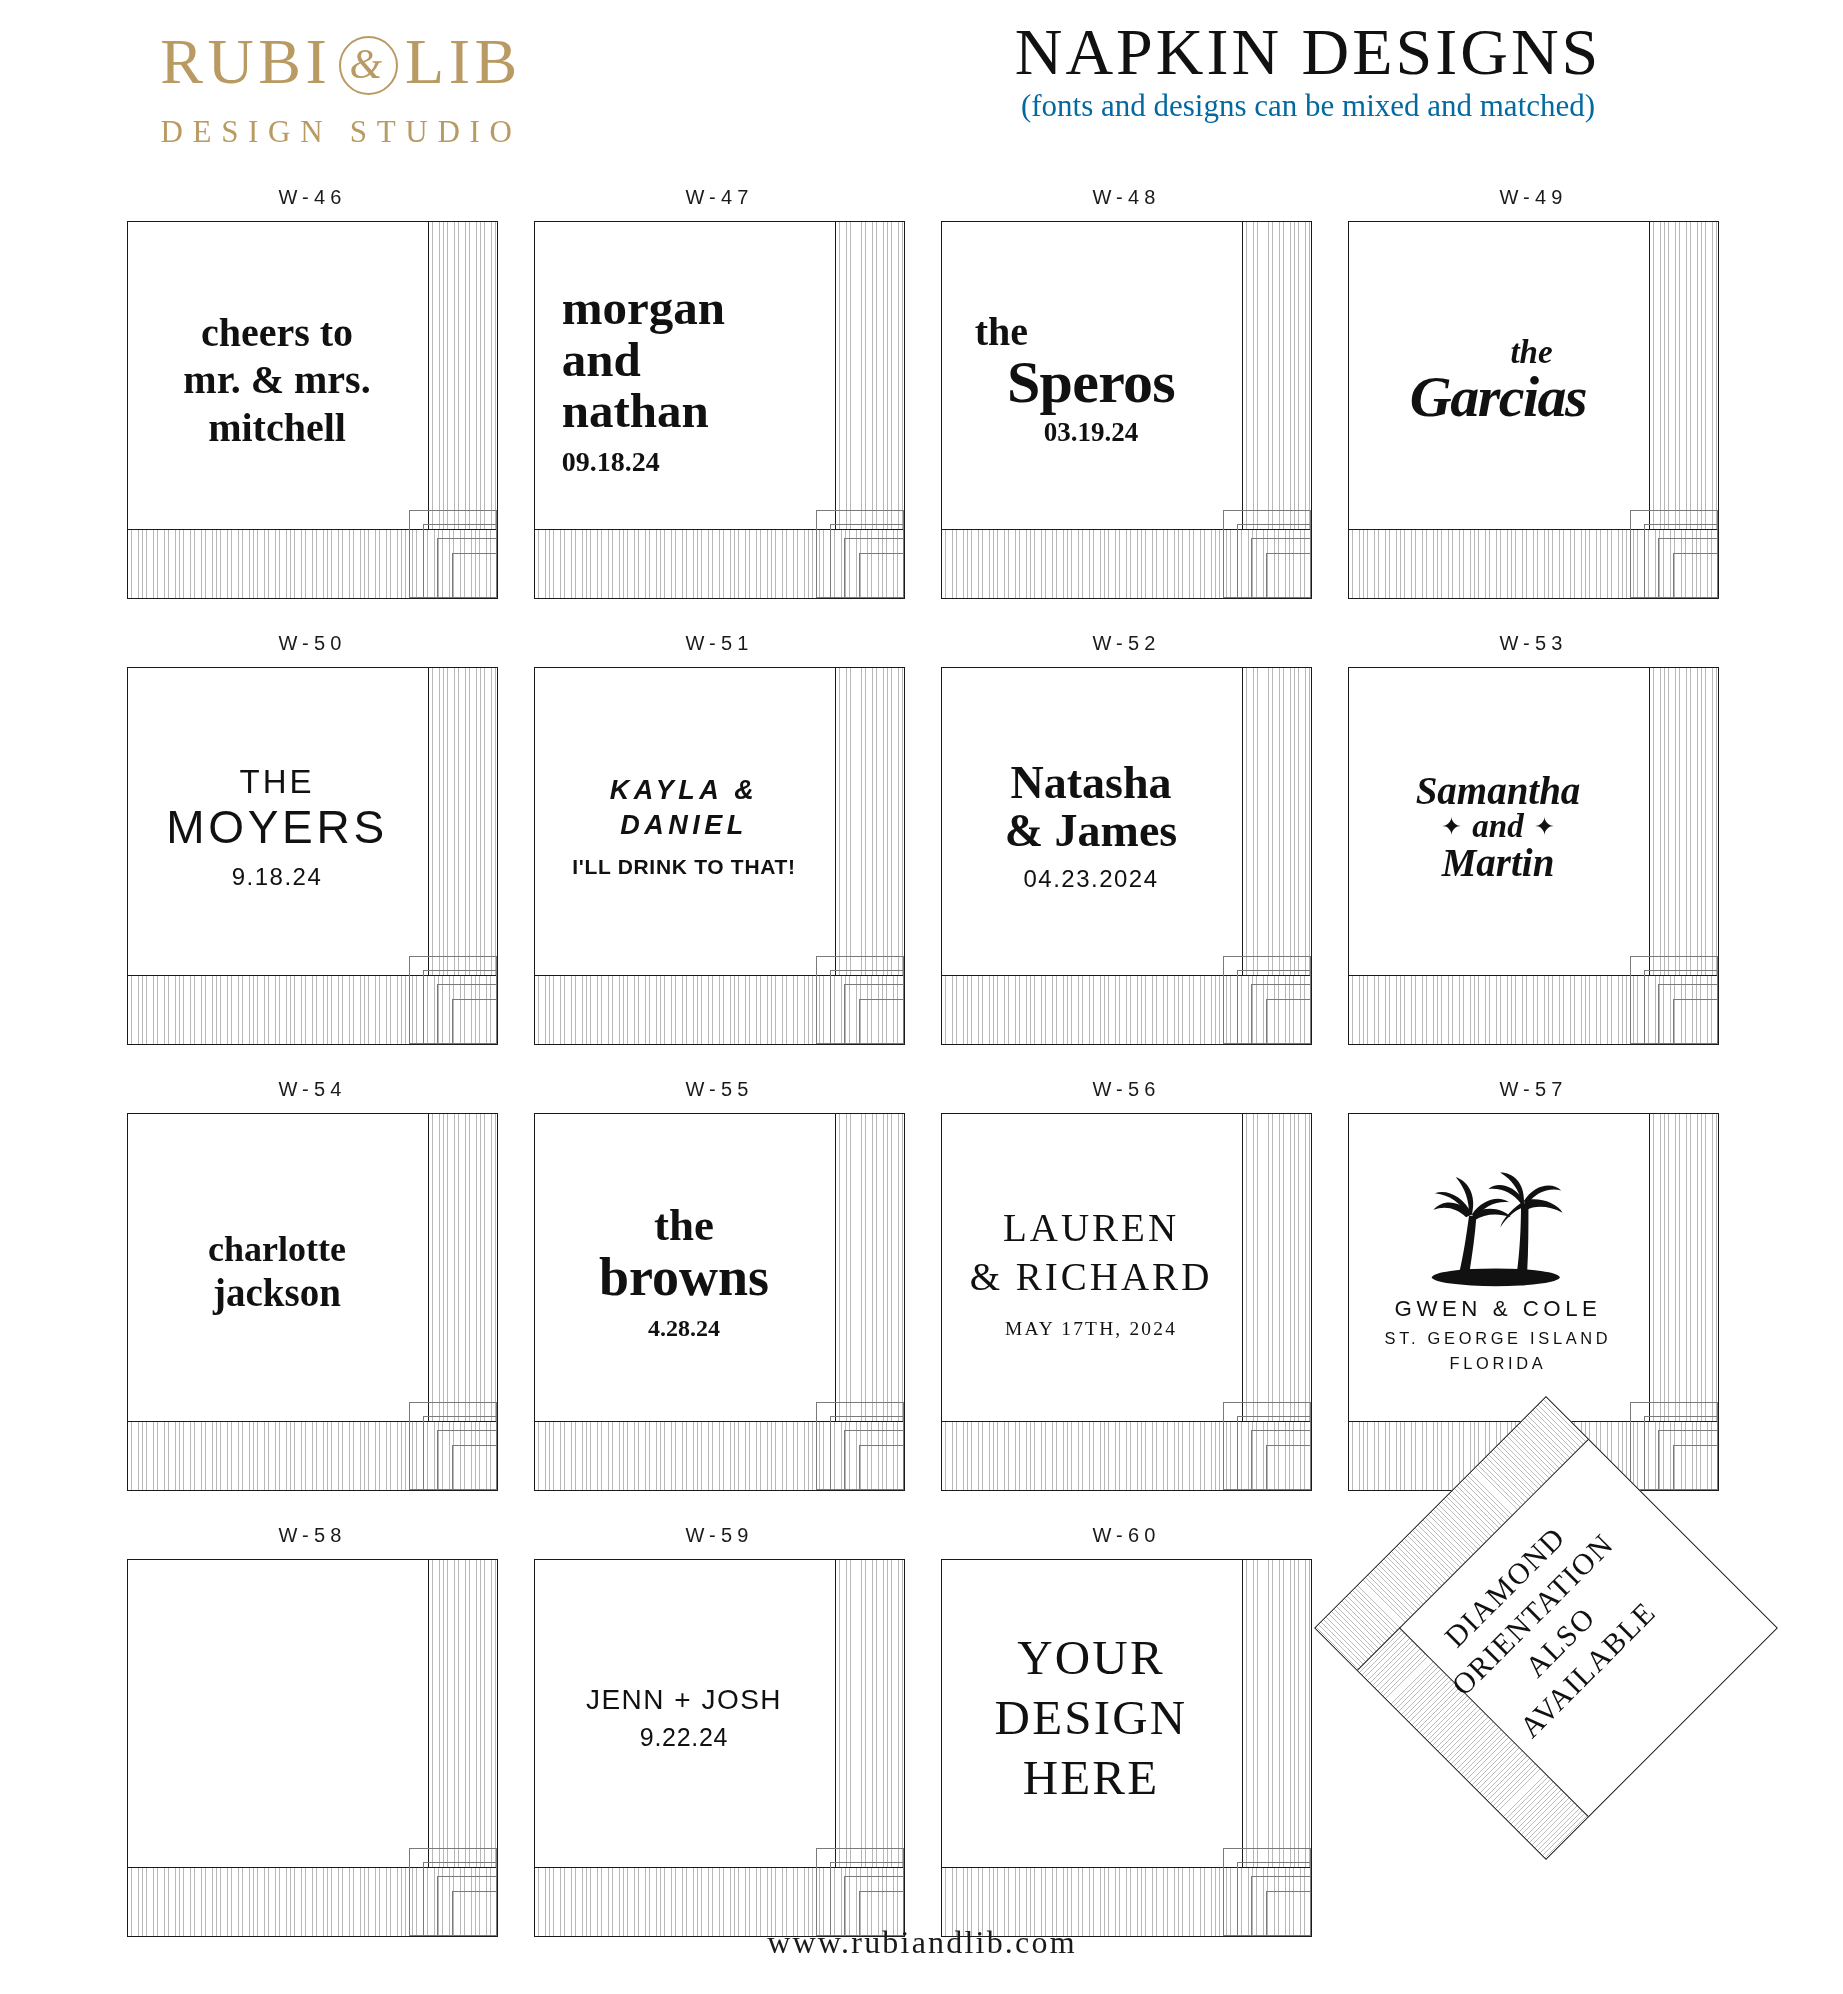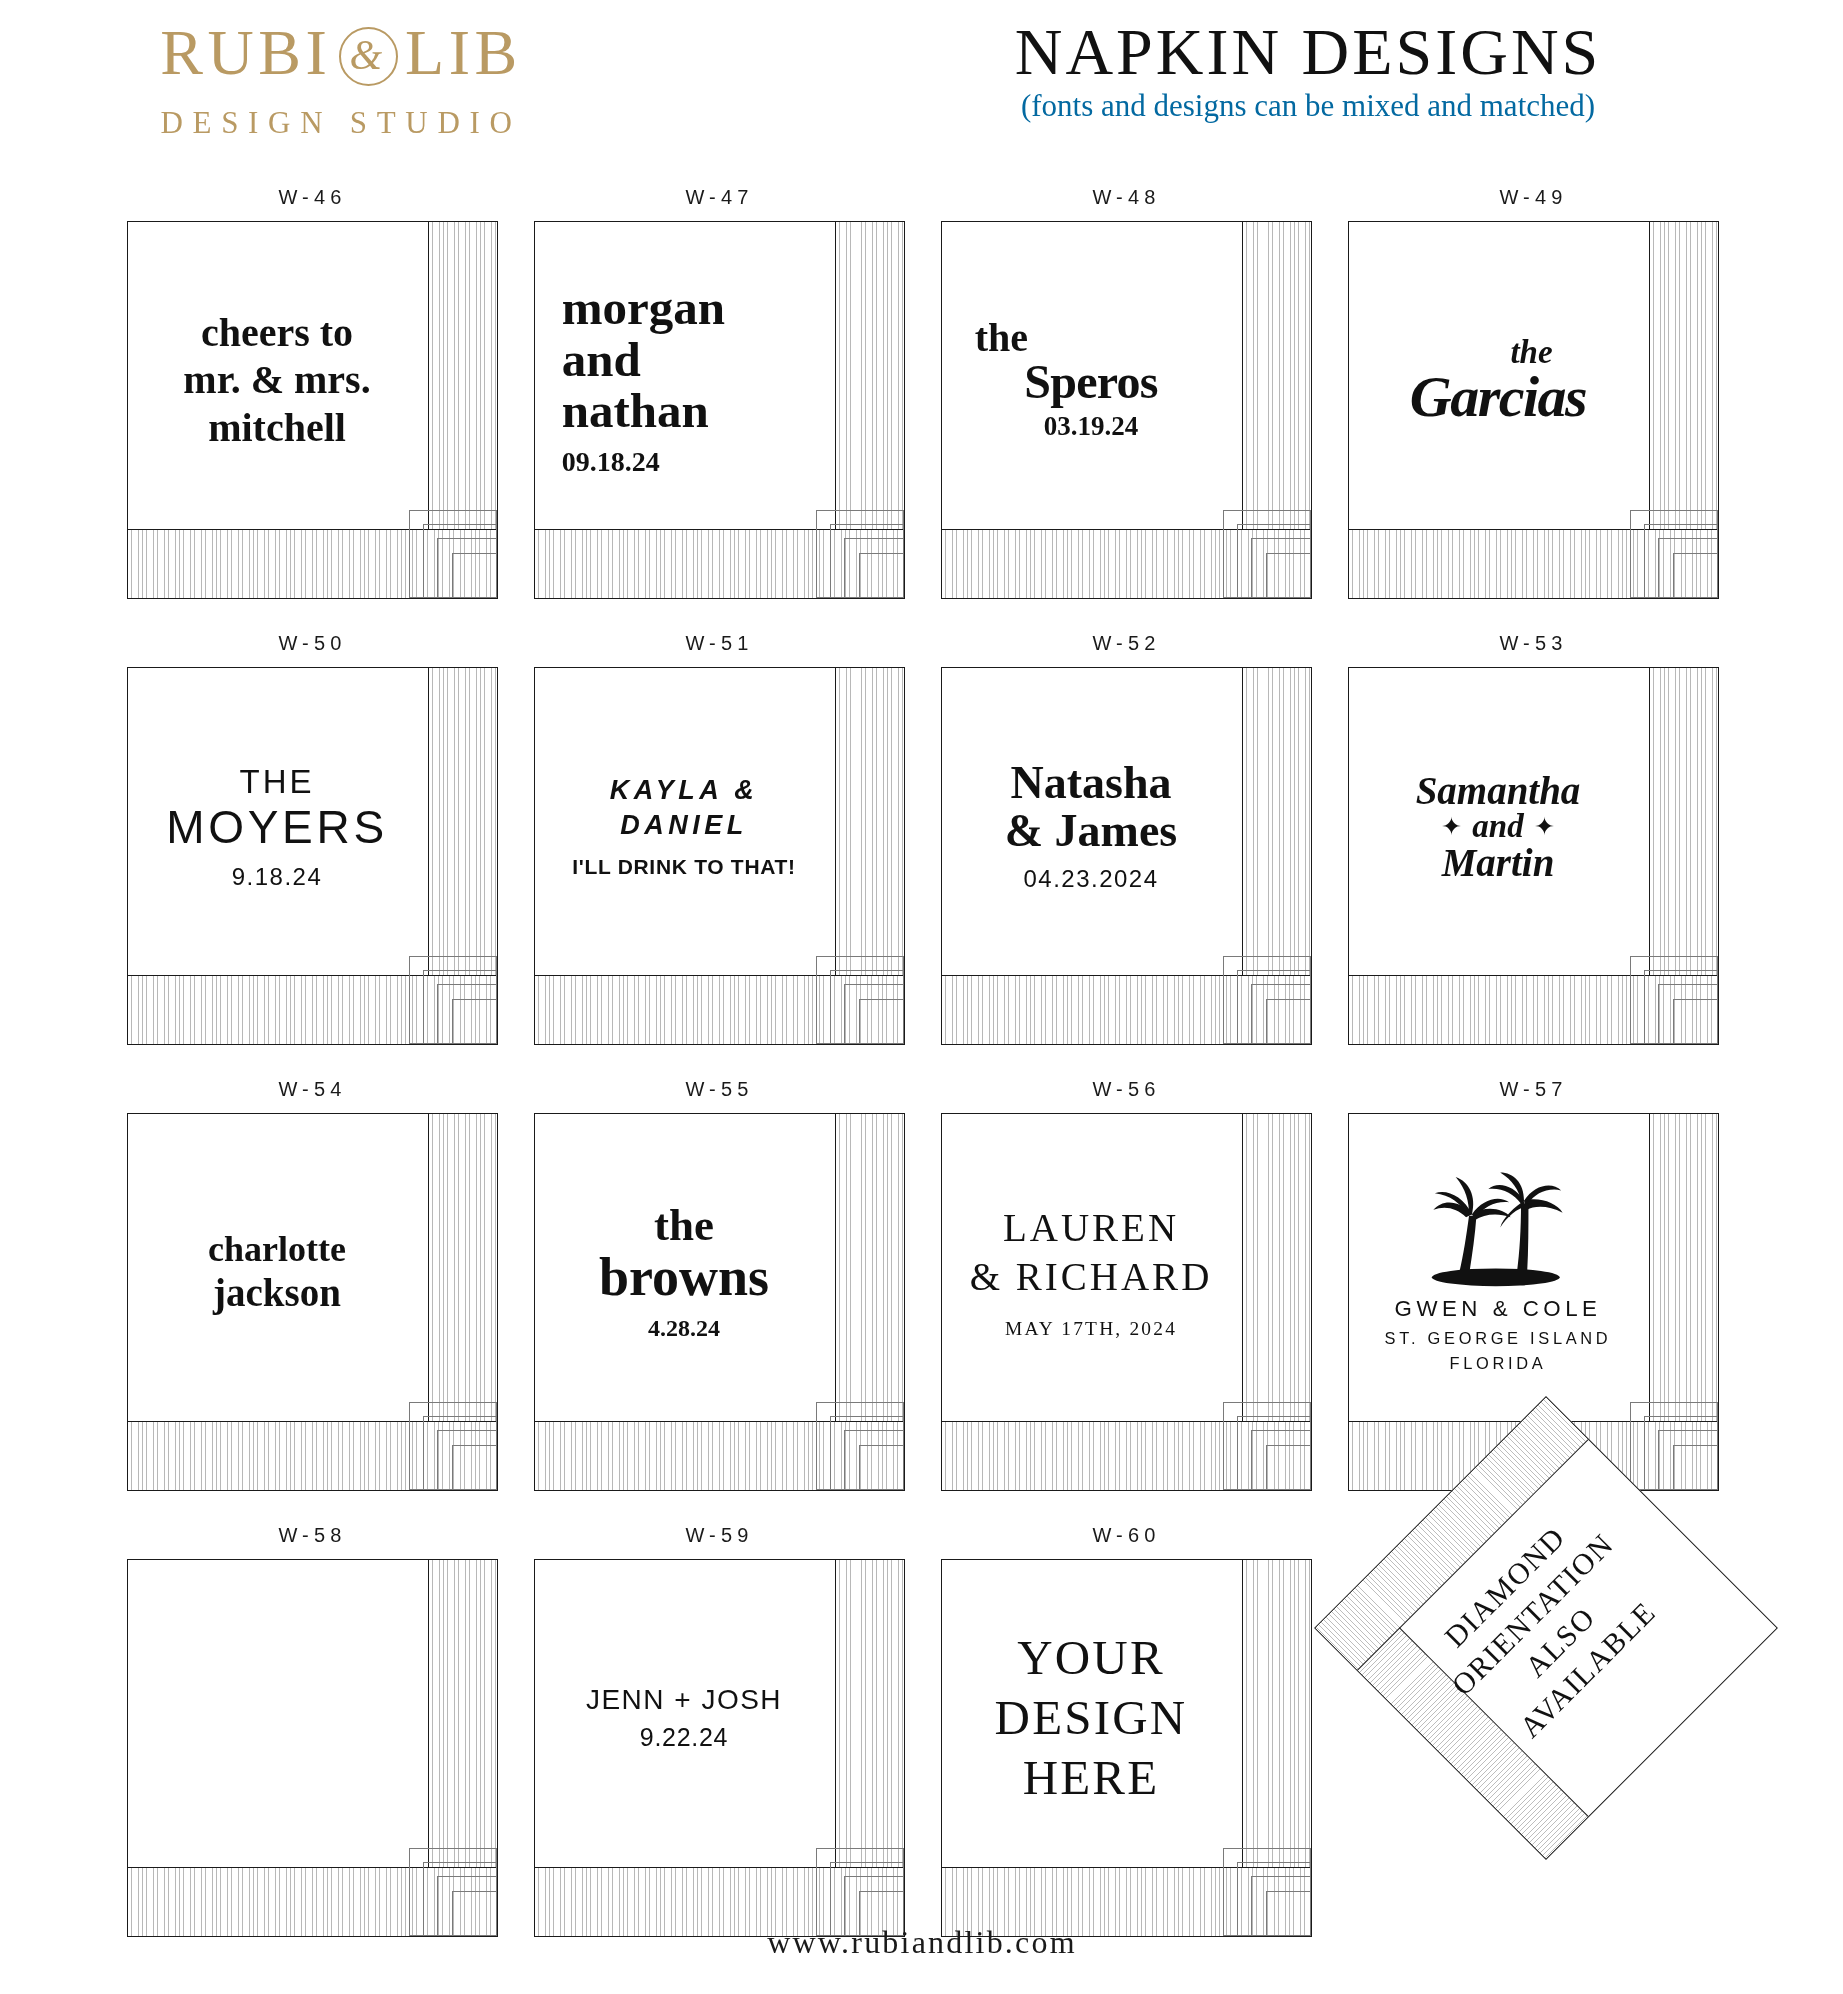--- a/index.html
+++ b/index.html
@@ -17,21 +17,21 @@
   }
 
   
   .header {
     position: relative;
     height: 186px;
   }
   .brand {
     position: absolute;
     left: 58px;
-    top: 21px;
+    top: 30px;
     width: 566px;
     text-align: center;
   }
   .brand-name {
     font-family: "Liberation Serif", serif;
     font-size: 64px;
     letter-spacing: 4.5px;
     color: #b99a63;
     white-space: nowrap;
     line-height: 1.0;
@@ -196,21 +196,21 @@
   .t-speros-1 {
     font-family: "Liberation Serif", serif;
     font-weight: bold;
     font-size: 40px;
     line-height: 1.0;
     text-align: center;
   }
   .t-speros-2 {
     font-family: "Liberation Serif", serif;
     font-weight: bold;
-    font-size: 48px;
+    font-size: 60px;
     line-height: 1.0;
     letter-spacing: -0.7px;
   }
   .t-speros-3 {
     font-family: "Liberation Serif", serif;
     font-weight: bold;
     font-size: 27px;
     margin-top: 4.5px;
   }
   .t-script {

